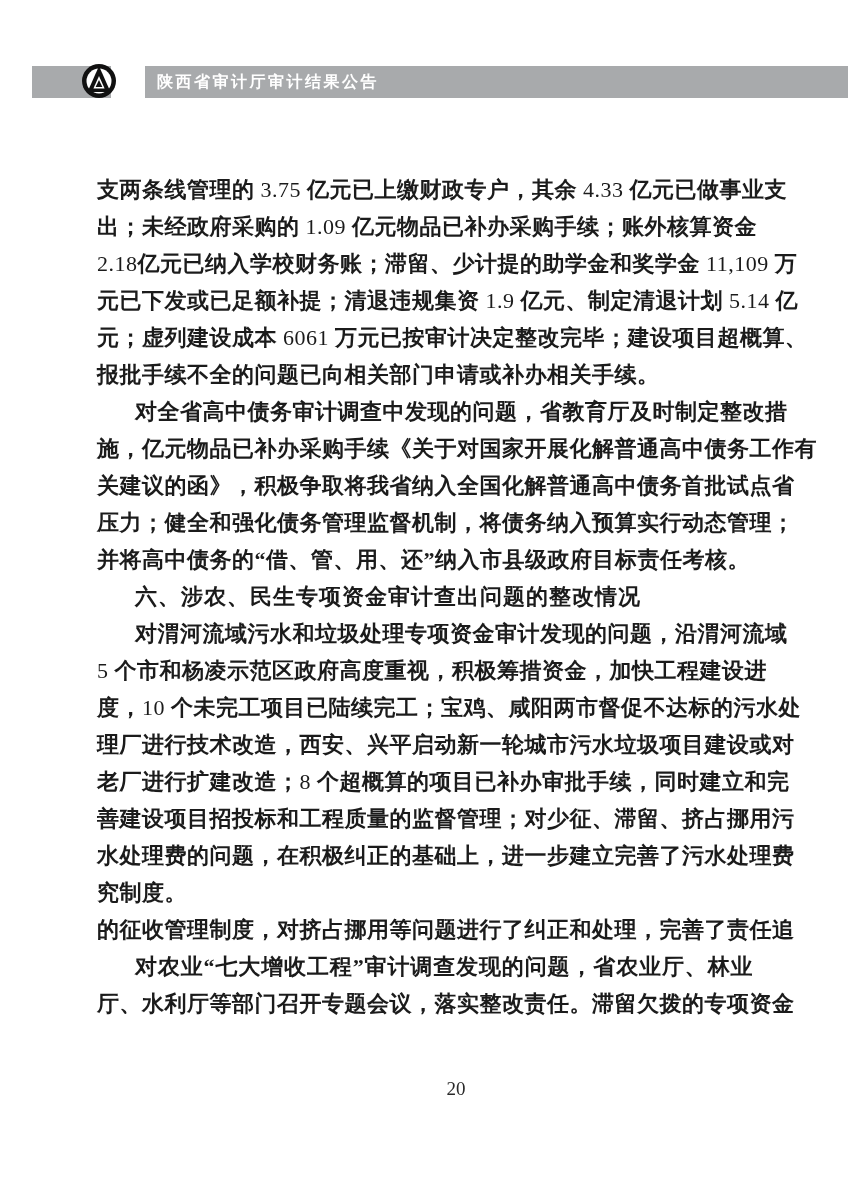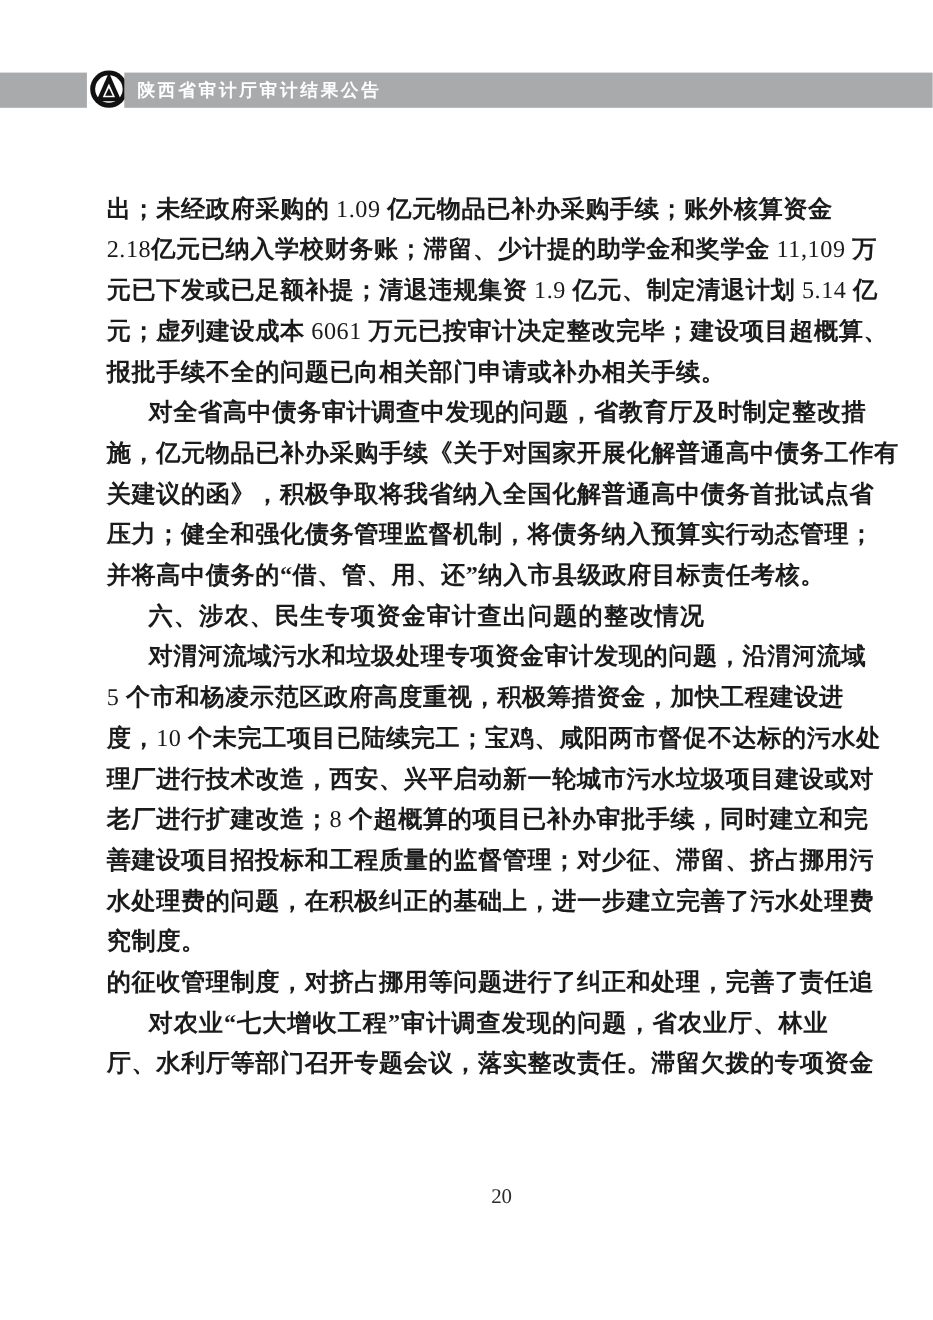--- a/index.html
+++ b/index.html
@@ -22,20 +22,21 @@
     top: 66px;
     left: 0;
     width: 848px;
     height: 32px;
   }
   .bar-seg {
     position: absolute;
     top: 0;
     height: 32px;
     background: #a8aaac;
+    margin-left: 32px;
   }
   .bar-seg.left {
     left: 0;
     width: 79px;
   }
   .bar-seg.right {
     left: 113px;
     right: 0;
     display: flex;
     align-items: center;
@@ -118,20 +119,21 @@
       <path d="M18 14 L23.6 26.5 L12.4 26.5 Z" fill="#ffffff"></path>
       <path d="M18 18 L21.4 25 L14.6 25 Z" fill="#111111"></path>
     </svg>
   </div>
   <div class="bar-seg right" style="background: rgb(168, 170, 172);">
     <span class="header-title" style="color: rgb(255, 255, 255);">陕西省审计厅审计结果公告</span>
   </div>
 </div>
 
 <div class="doc-body">
+    <div class="line">支两条线管理的 <span class="num">3.75</span> 亿元已上缴财政专户，其余 <span class="num">4.33</span> 亿元已做事业支</div>
     <div class="line">出；未经政府采购的 <span class="num">1.09</span> 亿元物品已补办采购手续；账外核算资金</div>
     <div class="line"><span class="num">2.18</span>亿元已纳入学校财务账；滞留、少计提的助学金和奖学金 <span class="num">11,109</span> 万</div>
     <div class="line">元已下发或已足额补提；清退违规集资 <span class="num">1.9</span> 亿元、制定清退计划 <span class="num">5.14</span> 亿</div>
     <div class="line">元；虚列建设成本 <span class="num">6061</span> 万元已按审计决定整改完毕；建设项目超概算、</div>
     <div class="line no-fill">报批手续不全的问题已向相关部门申请或补办相关手续。</div>
     <div class="line indent">对全省高中债务审计调查中发现的问题，省教育厅及时制定整改措</div>
     <div class="line">施，亿元物品已补办采购手续《关于对国家开展化解普通高中债务工作有</div>
     <div class="line">关建议的函》，积极争取将我省纳入全国化解普通高中债务首批试点省</div>
     <div class="line">压力；健全和强化债务管理监督机制，将债务纳入预算实行动态管理；</div>
     <div class="line no-fill">并将高中债务的“借、管、用、还”纳入市县级政府目标责任考核。</div>

